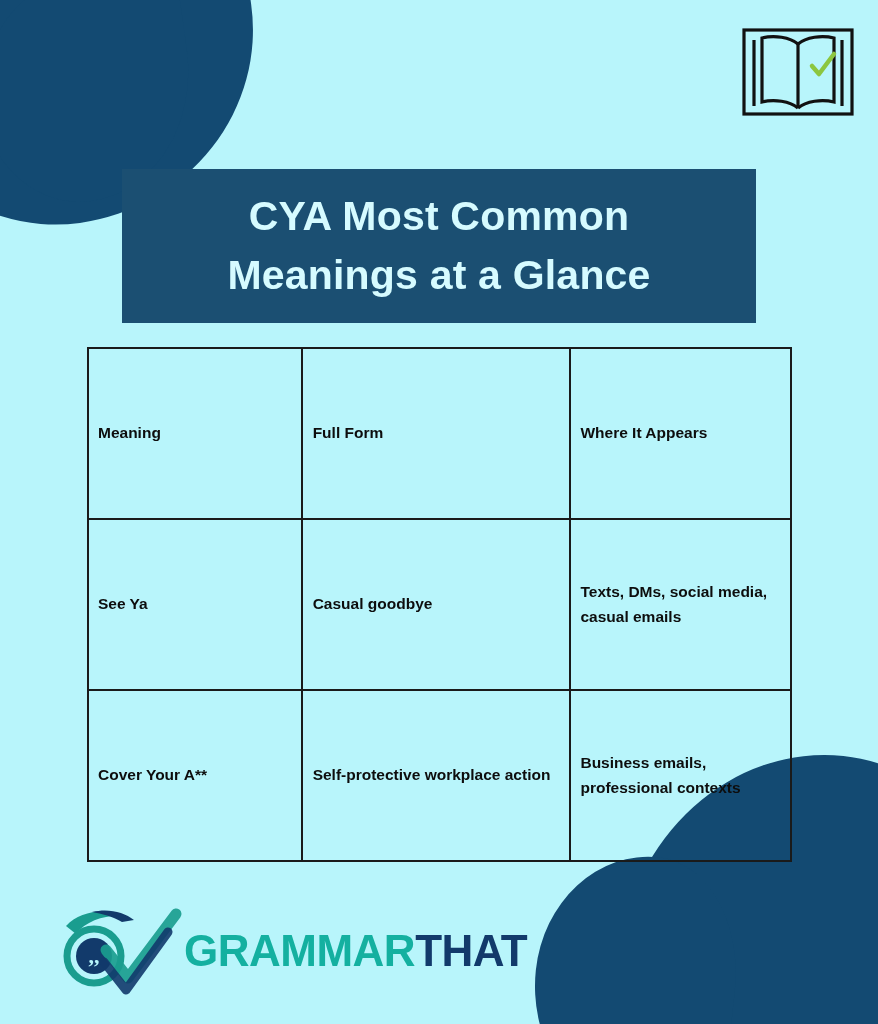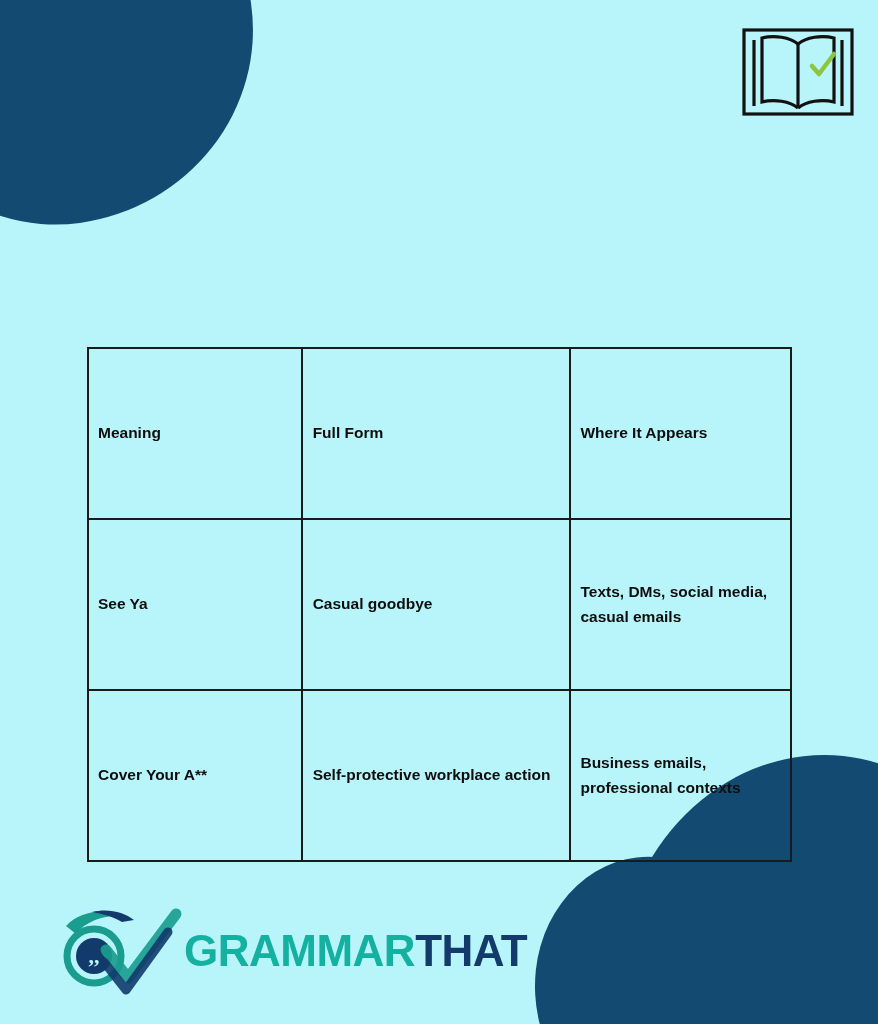--- a/index.html
+++ b/index.html
@@ -161,20 +161,26 @@
         <path d="M14 18 L14 84"></path>
         <path d="M102 18 L102 84"></path>
         <path d="M58 22 C50 15, 34 13, 22 16 L22 80 C34 77, 50 79, 58 86"></path>
         <path d="M58 22 C66 15, 82 13, 94 16 L94 80 C82 77, 66 79, 58 86"></path>
         <path d="M58 22 L58 86"></path>
       </g>
       <path d="M72 44 L79 52 L94 32" fill="none" stroke="#8cc63f" stroke-width="4.5" stroke-linecap="round" stroke-linejoin="round"></path>
     </svg>
   </div>
 
+  <div class="title-banner">
+    <div class="title-text">
+      <span>CYA Most Common</span><br>
+      <span>Meanings at a Glance</span>
+    </div>
+  </div>
 
   <div class="table-wrap">
     <table class="cya">
       <tbody>
         <tr>
           <td class="c0">Meaning</td>
           <td class="c1">Full Form</td>
           <td class="c2">Where It Appears</td>
         </tr>
         <tr>

